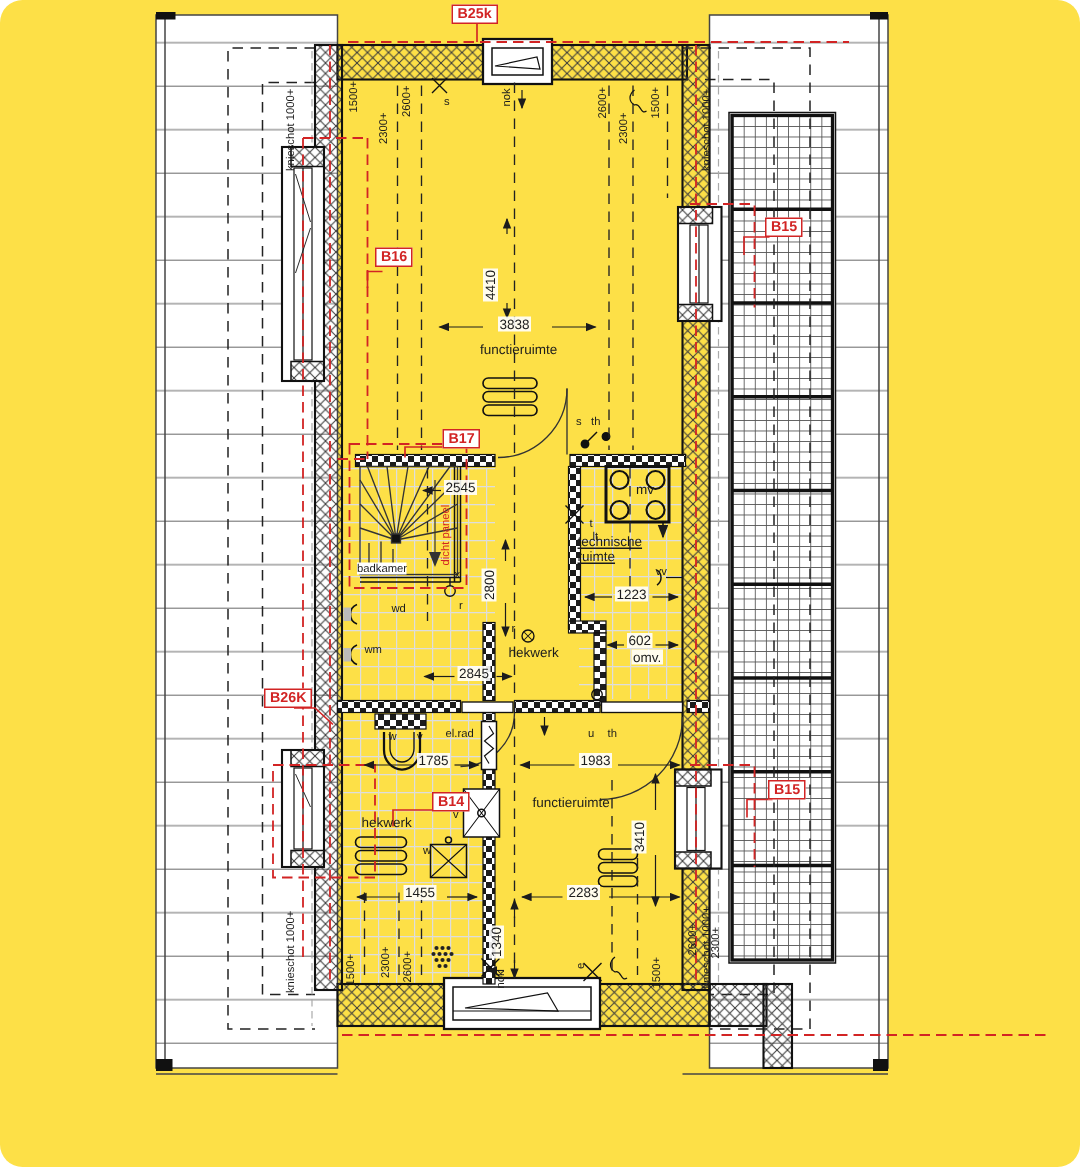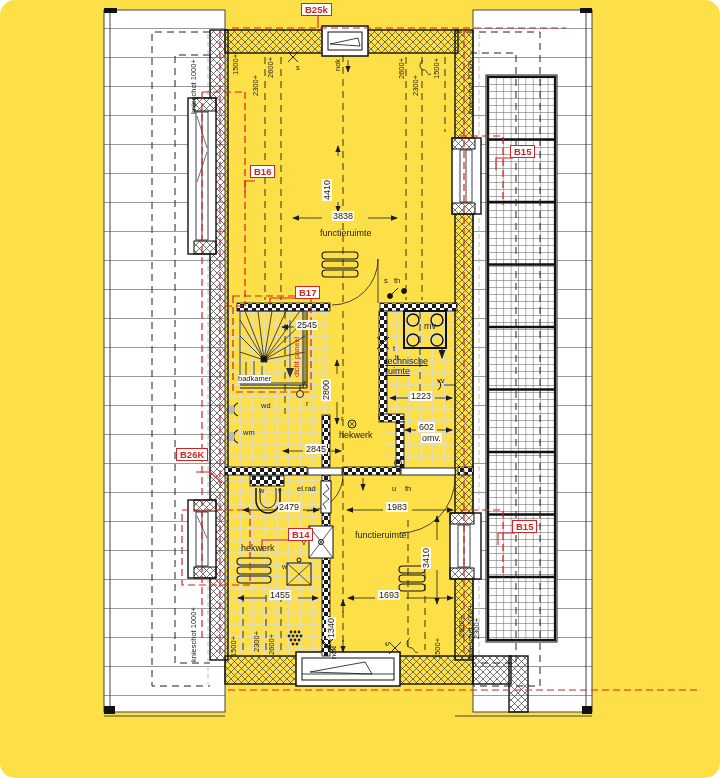--- a/index.html
+++ b/index.html
@@ -349,43 +349,43 @@
     <line x1="343" y1="612" x2="343" y2="600" marker-end="url(#ah)"></line>
     <line x1="343" y1="640" x2="343" y2="652" marker-end="url(#ah)"></line>
     <line x1="336" y1="647" x2="325" y2="647" marker-end="url(#ah)"></line>
     <line x1="348" y1="60" x2="348" y2="72" marker-end="url(#ah)"></line>
   </g>
 </svg>
 
 <div class="pbox" style="left:301px;top:3px">B25k</div>
 <div class="pbox" style="left:250px;top:165px">B16</div>
 <div class="pbox" style="left:295px;top:286px">B17</div>
-<div class="pbox" style="left:176px;top:448px">B26K</div>
+<div class="pbox" style="left:176px;top:459px">B26K</div>
 <div class="pbox" style="left:288px;top:528px">B14</div>
 <div class="pbox" style="left:510px;top:145px">B15</div>
 <div class="pbox" style="left:512px;top:520px">B15</div>
 
 <div class="lbl" style="left:320px;top:228px">functieruimte</div>
 <div class="lbl" style="left:355px;top:530px">functieruimte</div>
 <div class="lbl" style="left:339px;top:430px">hekwerk</div>
 <div class="lbl" style="left:241px;top:543px">hekwerk</div>
 <div class="lbl ctr" style="left:385px;top:356px;width:66px">technische ruimte</div>
 
 <div class="lbl dim" style="left:332px;top:211px">3838</div>
 <div class="lbl dim rot" style="left:332px;top:191px">4410</div>
 <div class="lbl dim" style="left:296px;top:320px">2545</div>
 <div class="lbl dim rot" style="left:331px;top:391px">2800</div>
 <div class="lbl dim" style="left:305px;top:444px">2845</div>
 <div class="lbl dim" style="left:410px;top:391px">1223</div>
 <div class="lbl dim" style="left:418px;top:422px">602</div>
 <div class="lbl dim" style="left:421px;top:433px">omv.</div>
-<div class="lbl dim" style="left:278px;top:502px">2479</div>
+<div class="lbl dim" style="left:278px;top:502px">1785</div>
 <div class="lbl dim" style="left:386px;top:502px">1983</div>
 <div class="lbl dim" style="left:269px;top:590px">1455</div>
-<div class="lbl dim" style="left:378px;top:590px">1693</div>
+<div class="lbl dim" style="left:378px;top:590px">2283</div>
 <div class="lbl dim rot" style="left:431px;top:559px">3410</div>
 <div class="lbl dim rot" style="left:336px;top:629px">1340</div>
 
 <div class="lbl tiny rot" style="left:240px;top:67px">1500+</div>
 <div class="lbl tiny rot" style="left:260px;top:88px">2300+</div>
 <div class="lbl tiny rot" style="left:275px;top:70px">2600+</div>
 
 <div class="lbl tiny rot" style="left:406px;top:71px">2600+</div>
 <div class="lbl tiny rot" style="left:420px;top:88px">2300+</div>
 <div class="lbl tiny rot" style="left:441px;top:71px">1500+</div>

